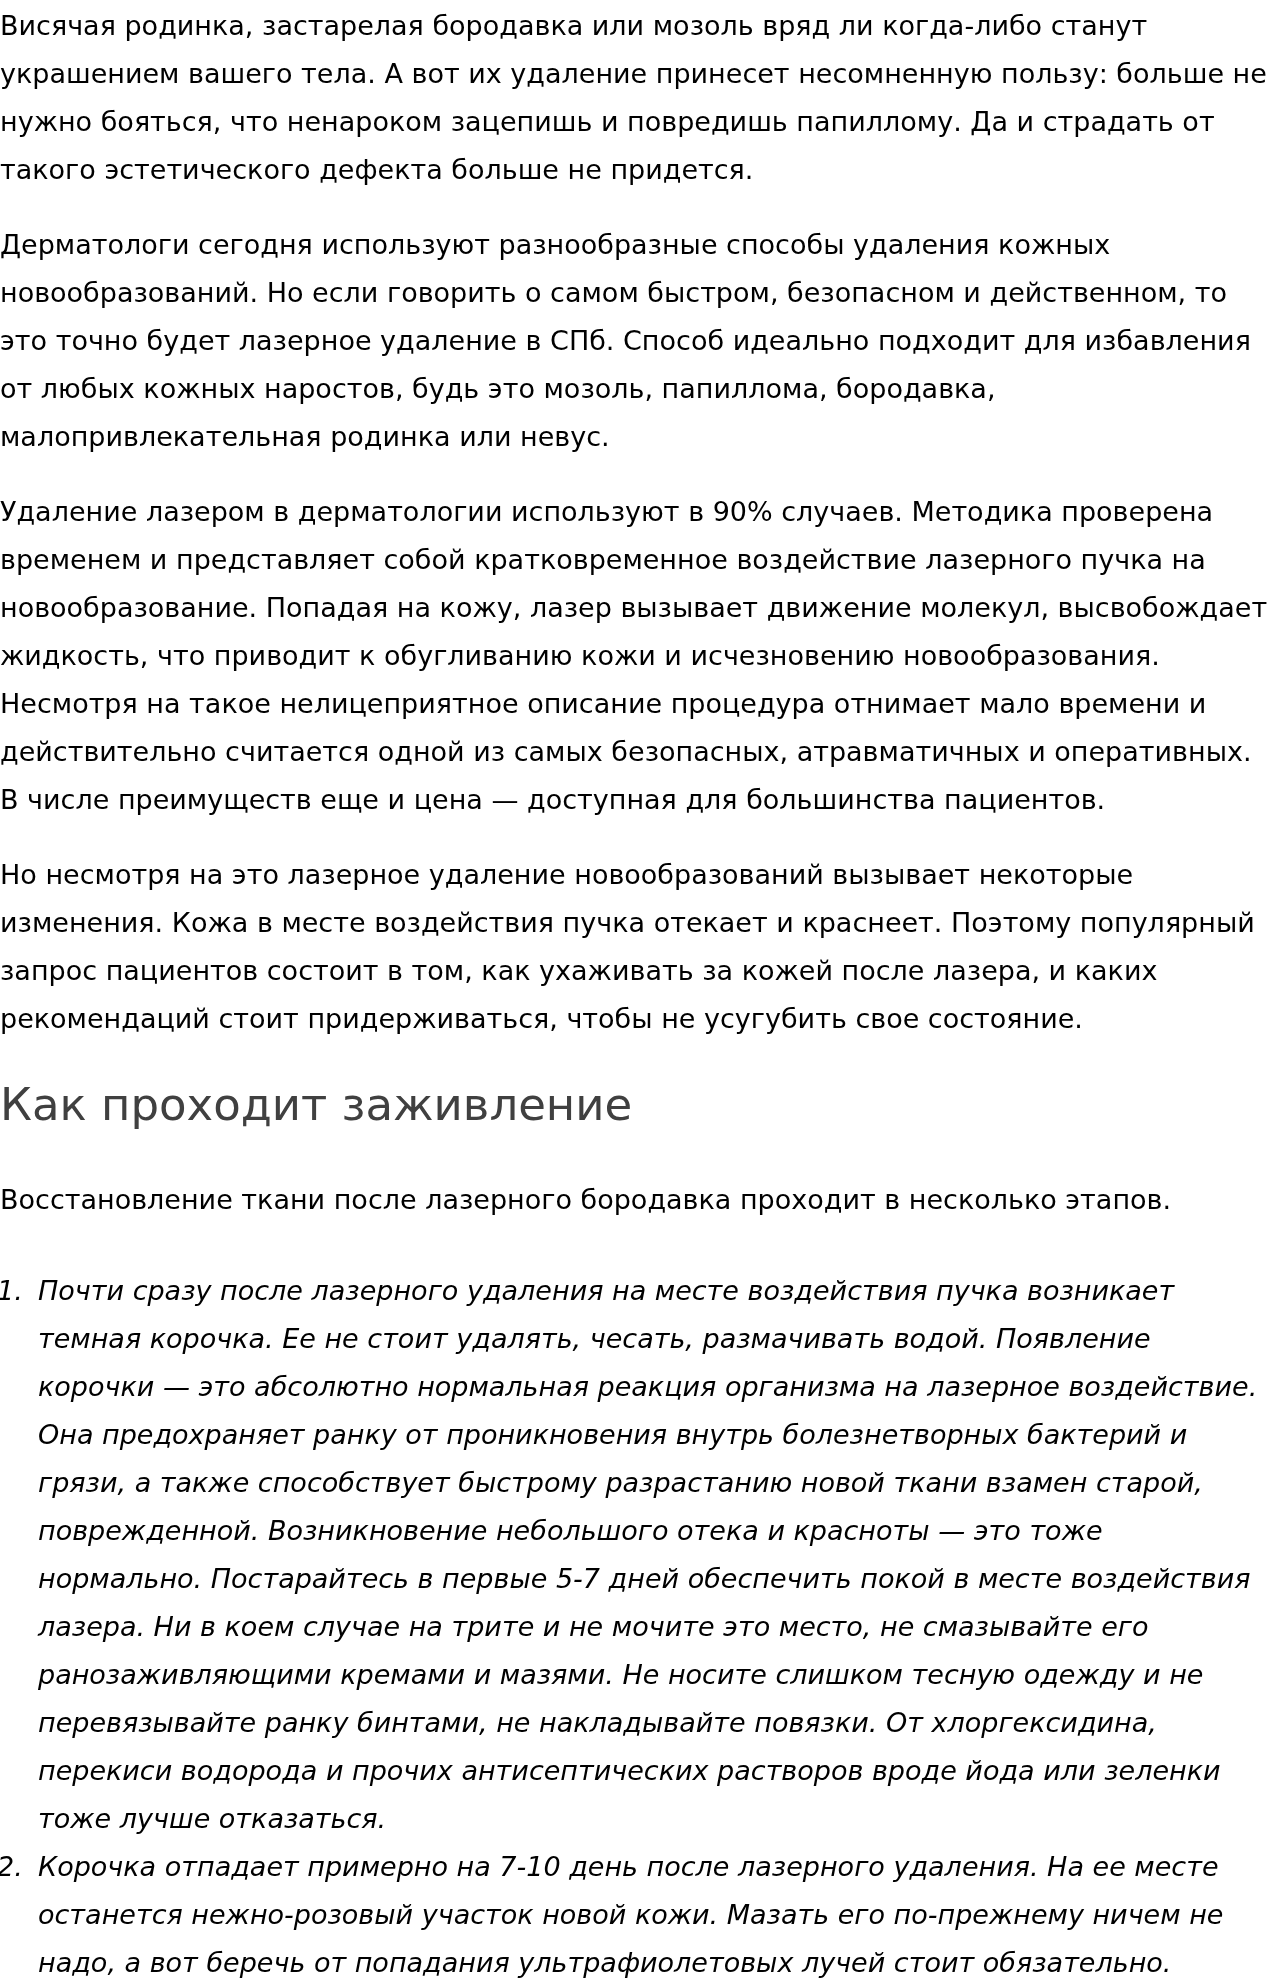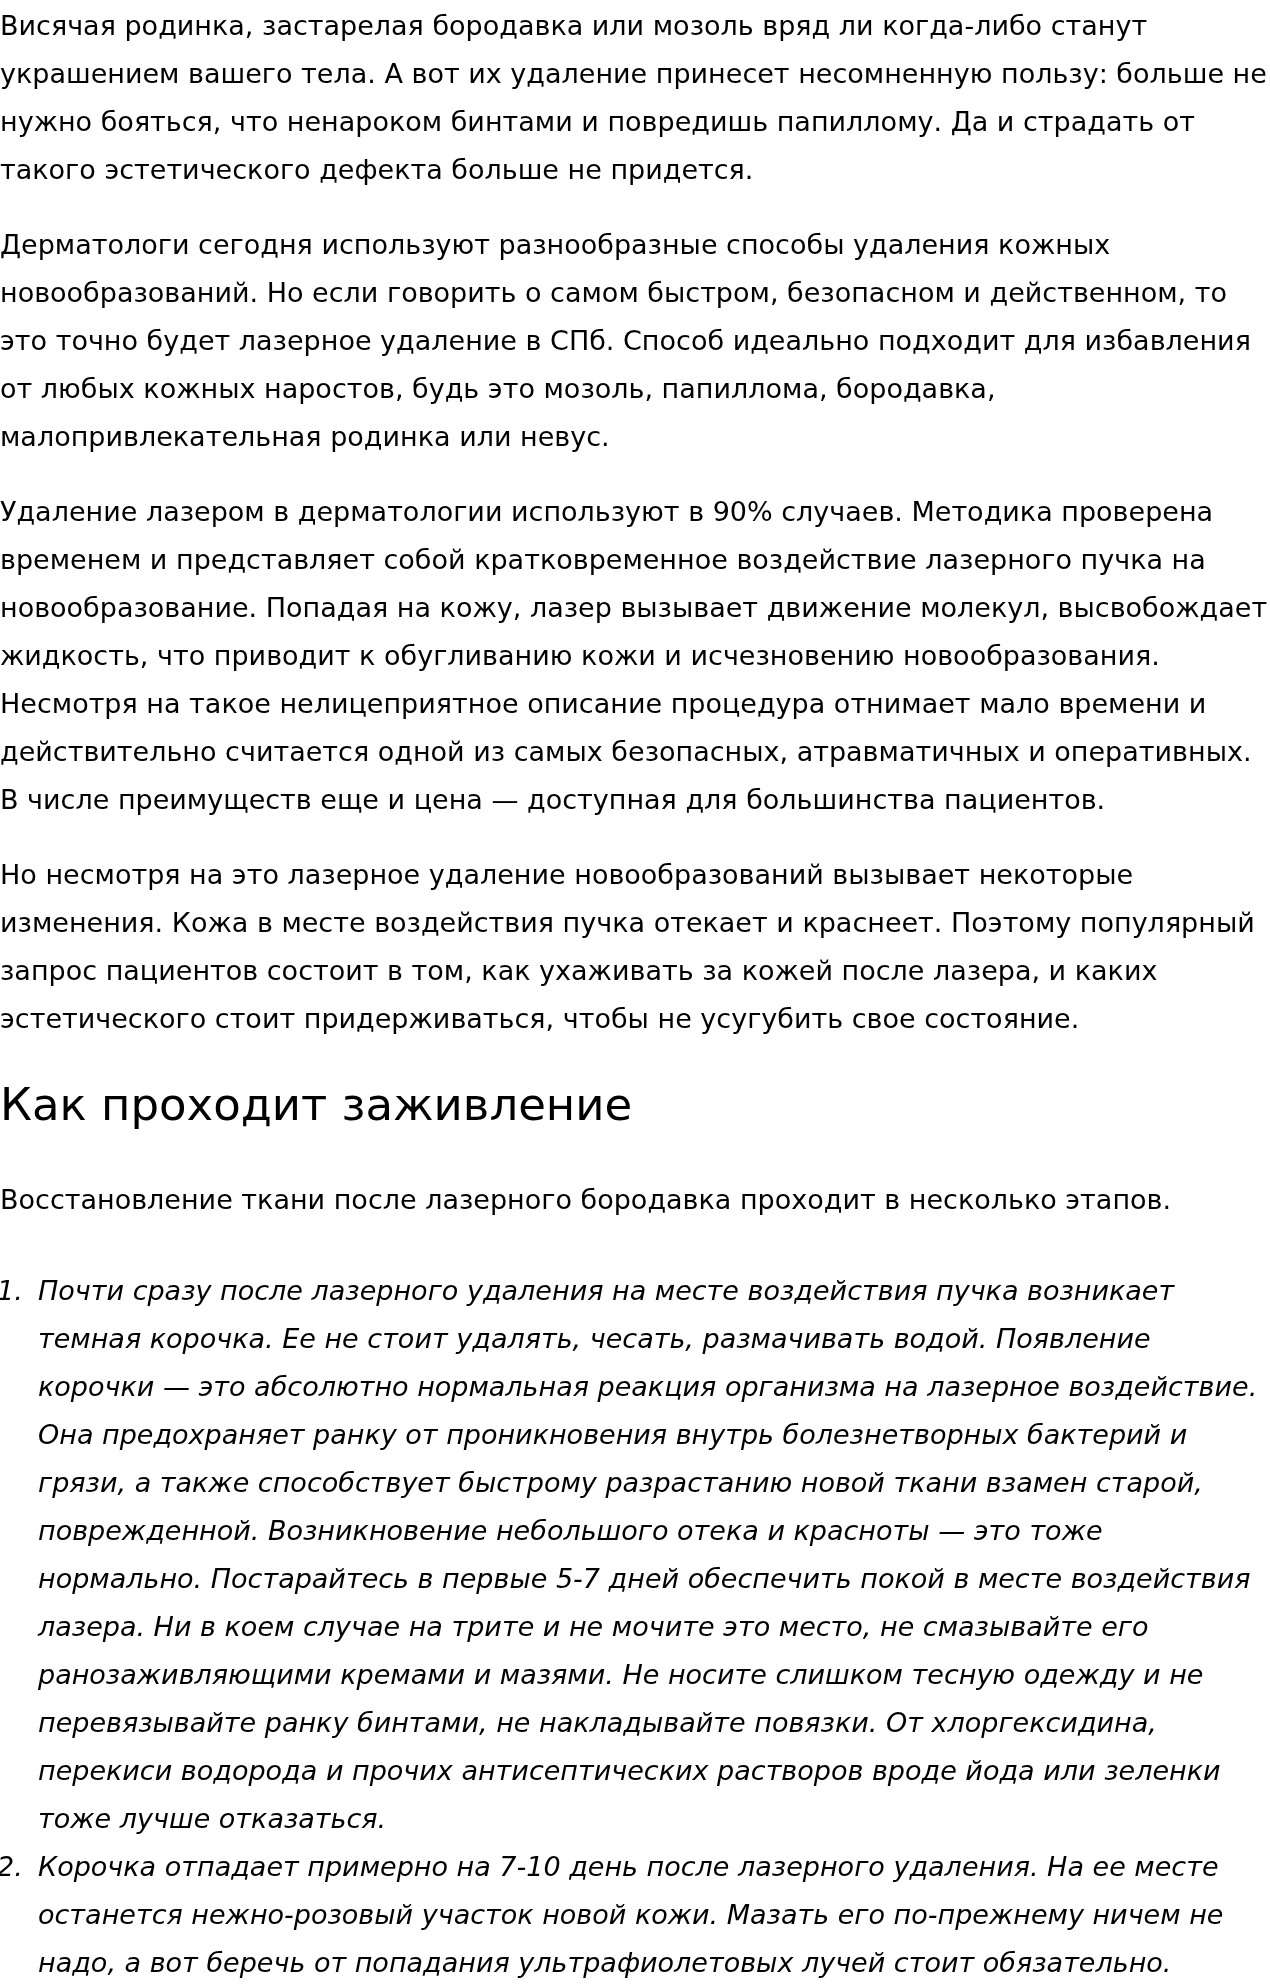--- a/index.html
+++ b/index.html
@@ -24,21 +24,21 @@
     margin: 27px 0;
   }
   main.article > p:first-child {
     margin-top: 0;
   }
   h2.section-heading {
     font-size: 45px;
     line-height: 54px;
     font-weight: 400;
     margin: 35px 0 44px 0;
-    color: #000000;
+    color: #404040;
   }
   ol.healing-steps {
     list-style: none;
     counter-reset: step;
     margin: 43px 0 0 0;
     padding: 0 0 0 38px;
   }
   ol.healing-steps > li {
     counter-increment: step;
     position: relative;
@@ -49,27 +49,27 @@
     content: counter(step) ".";
     position: absolute;
     left: -41px;
     top: 0;
   }
 </style>
 </head>
 <body>
 
 <main class="article">
-  <p>Висячая родинка, застарелая бородавка или мозоль вряд ли когда-либо станут украшением вашего тела. А вот их удаление принесет несомненную пользу: больше не нужно бояться, что ненароком бинтами и повредишь папиллому. Да и страдать от такого эстетического дефекта больше не придется.</p>
+  <p>Висячая родинка, застарелая бородавка или мозоль вряд ли когда-либо станут украшением вашего тела. А вот их удаление принесет несомненную пользу: больше не нужно бояться, что ненароком зацепишь и повредишь папиллому. Да и страдать от такого эстетического дефекта больше не придется.</p>
 
   <p>Дерматологи сегодня используют разнообразные способы удаления кожных новообразований. Но если говорить о самом быстром, безопасном и действенном, то это точно будет лазерное удаление в СПб. Способ идеально подходит для избавления от любых кожных наростов, будь это мозоль, папиллома, бородавка, малопривлекательная родинка или невус.</p>
 
   <p>Удаление лазером в дерматологии используют в 90% случаев. Методика проверена временем и представляет собой кратковременное воздействие лазерного пучка на новообразование. Попадая на кожу, лазер вызывает движение молекул, высвобождает жидкость, что приводит к обугливанию кожи и исчезновению новообразования. Несмотря на такое нелицеприятное описание процедура отнимает мало времени и действительно считается одной из самых безопасных, атравматичных и оперативных. В числе преимуществ еще и цена — доступная для большинства пациентов.</p>
 
-  <p>Но несмотря на это лазерное удаление новообразований вызывает некоторые изменения. Кожа в месте воздействия пучка отекает и краснеет. Поэтому популярный запрос пациентов состоит в том, как ухаживать за кожей после лазера, и каких эстетического стоит придерживаться, чтобы не усугубить свое состояние.</p>
+  <p>Но несмотря на это лазерное удаление новообразований вызывает некоторые изменения. Кожа в месте воздействия пучка отекает и краснеет. Поэтому популярный запрос пациентов состоит в том, как ухаживать за кожей после лазера, и каких рекомендаций стоит придерживаться, чтобы не усугубить свое состояние.</p>
 
   <h2 class="section-heading">Как проходит заживление</h2>
 
   <p>Восстановление ткани после лазерного бородавка проходит в несколько этапов.</p>
 
   <ol class="healing-steps">
     <li>Почти сразу после лазерного удаления на месте воздействия пучка возникает темная корочка. Ее не стоит удалять, чесать, размачивать водой. Появление корочки — это абсолютно нормальная реакция организма на лазерное воздействие. Она предохраняет ранку от проникновения внутрь болезнетворных бактерий и грязи, а также способствует быстрому разрастанию новой ткани взамен старой, поврежденной. Возникновение небольшого отека и красноты — это тоже нормально. Постарайтесь в первые 5-7 дней обеспечить покой в месте воздействия лазера. Ни в коем случае на трите и не мочите это место, не смазывайте его ранозаживляющими кремами и мазями. Не носите слишком тесную одежду и не перевязывайте ранку бинтами, не накладывайте повязки. От хлоргексидина, перекиси водорода и прочих антисептических растворов вроде йода или зеленки тоже лучше отказаться.</li>
     <li>Корочка отпадает примерно на 7-10 день после лазерного удаления. На ее месте останется нежно-розовый участок новой кожи. Мазать его по-прежнему ничем не надо, а вот беречь от попадания ультрафиолетовых лучей стоит обязательно. Поэтому сократите время пребывания на солнце, а в те часы, когда находитесь на улице, исп</li>
   </ol>
 </main>

